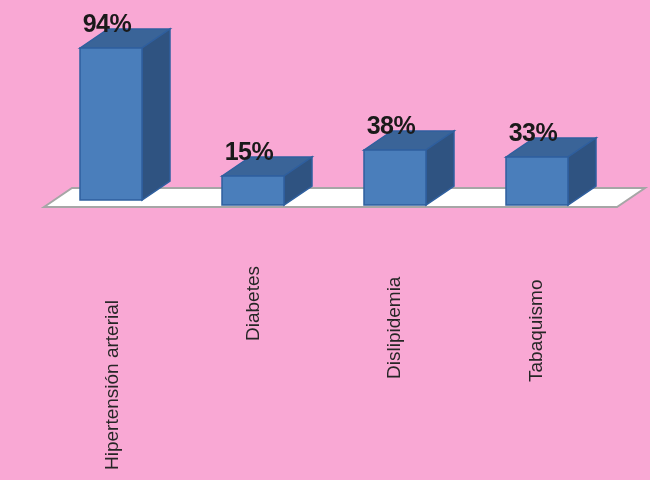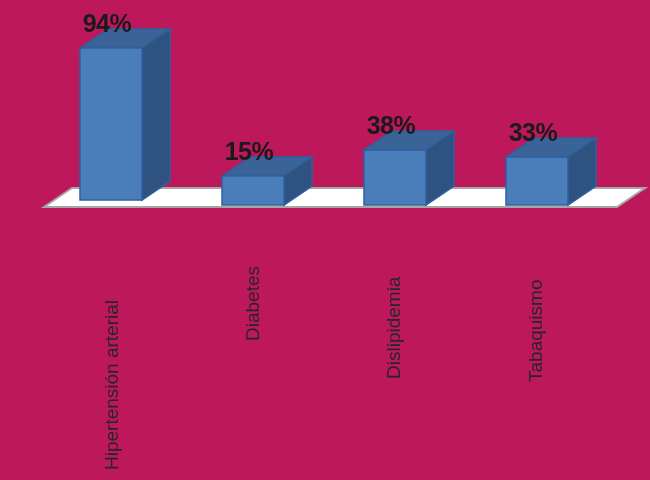--- a/index.html
+++ b/index.html
@@ -10,21 +10,21 @@
   body {
     width: 650px;
     height: 480px;
     overflow: hidden;
     font-family: "Liberation Sans", sans-serif;
   }
   #chart-root {
     position: relative;
     width: 650px;
     height: 480px;
-    background: #be185d;
+    background: #f9a8d4;
   }
   #chart-svg {
     position: absolute;
     left: 0;
     top: 0;
     width: 650px;
     height: 480px;
     display: block;
   }
   .value-label {

